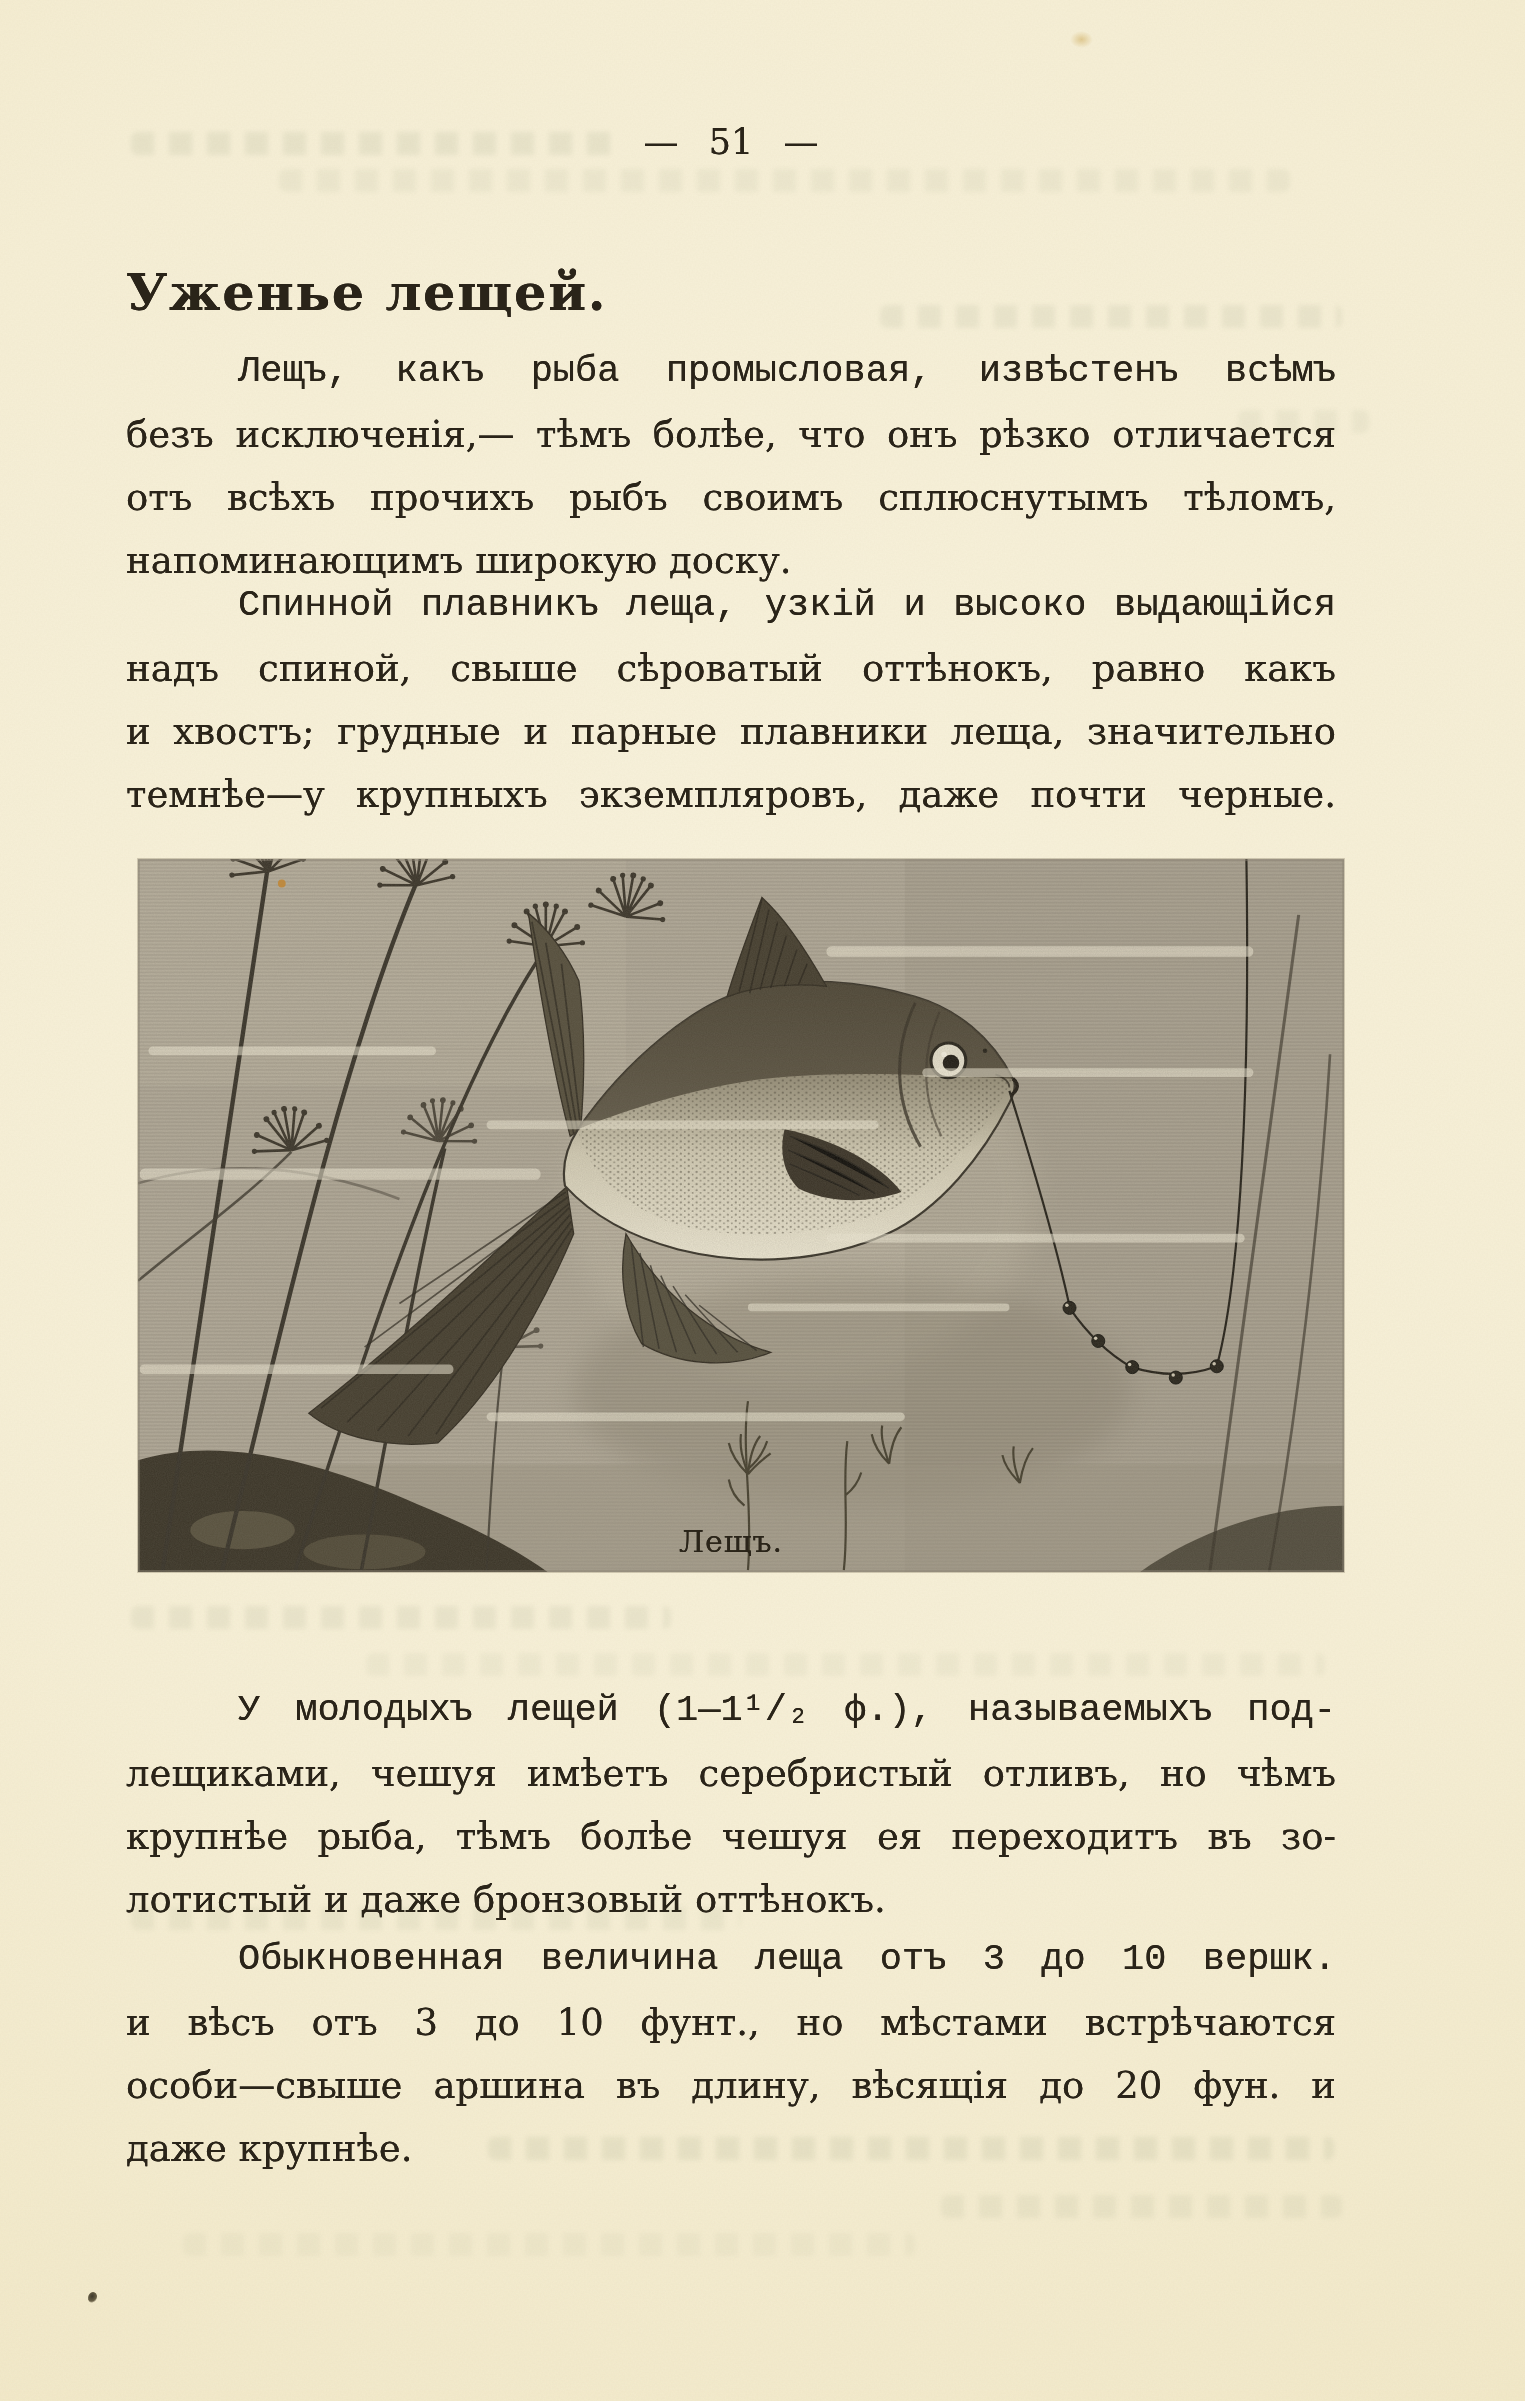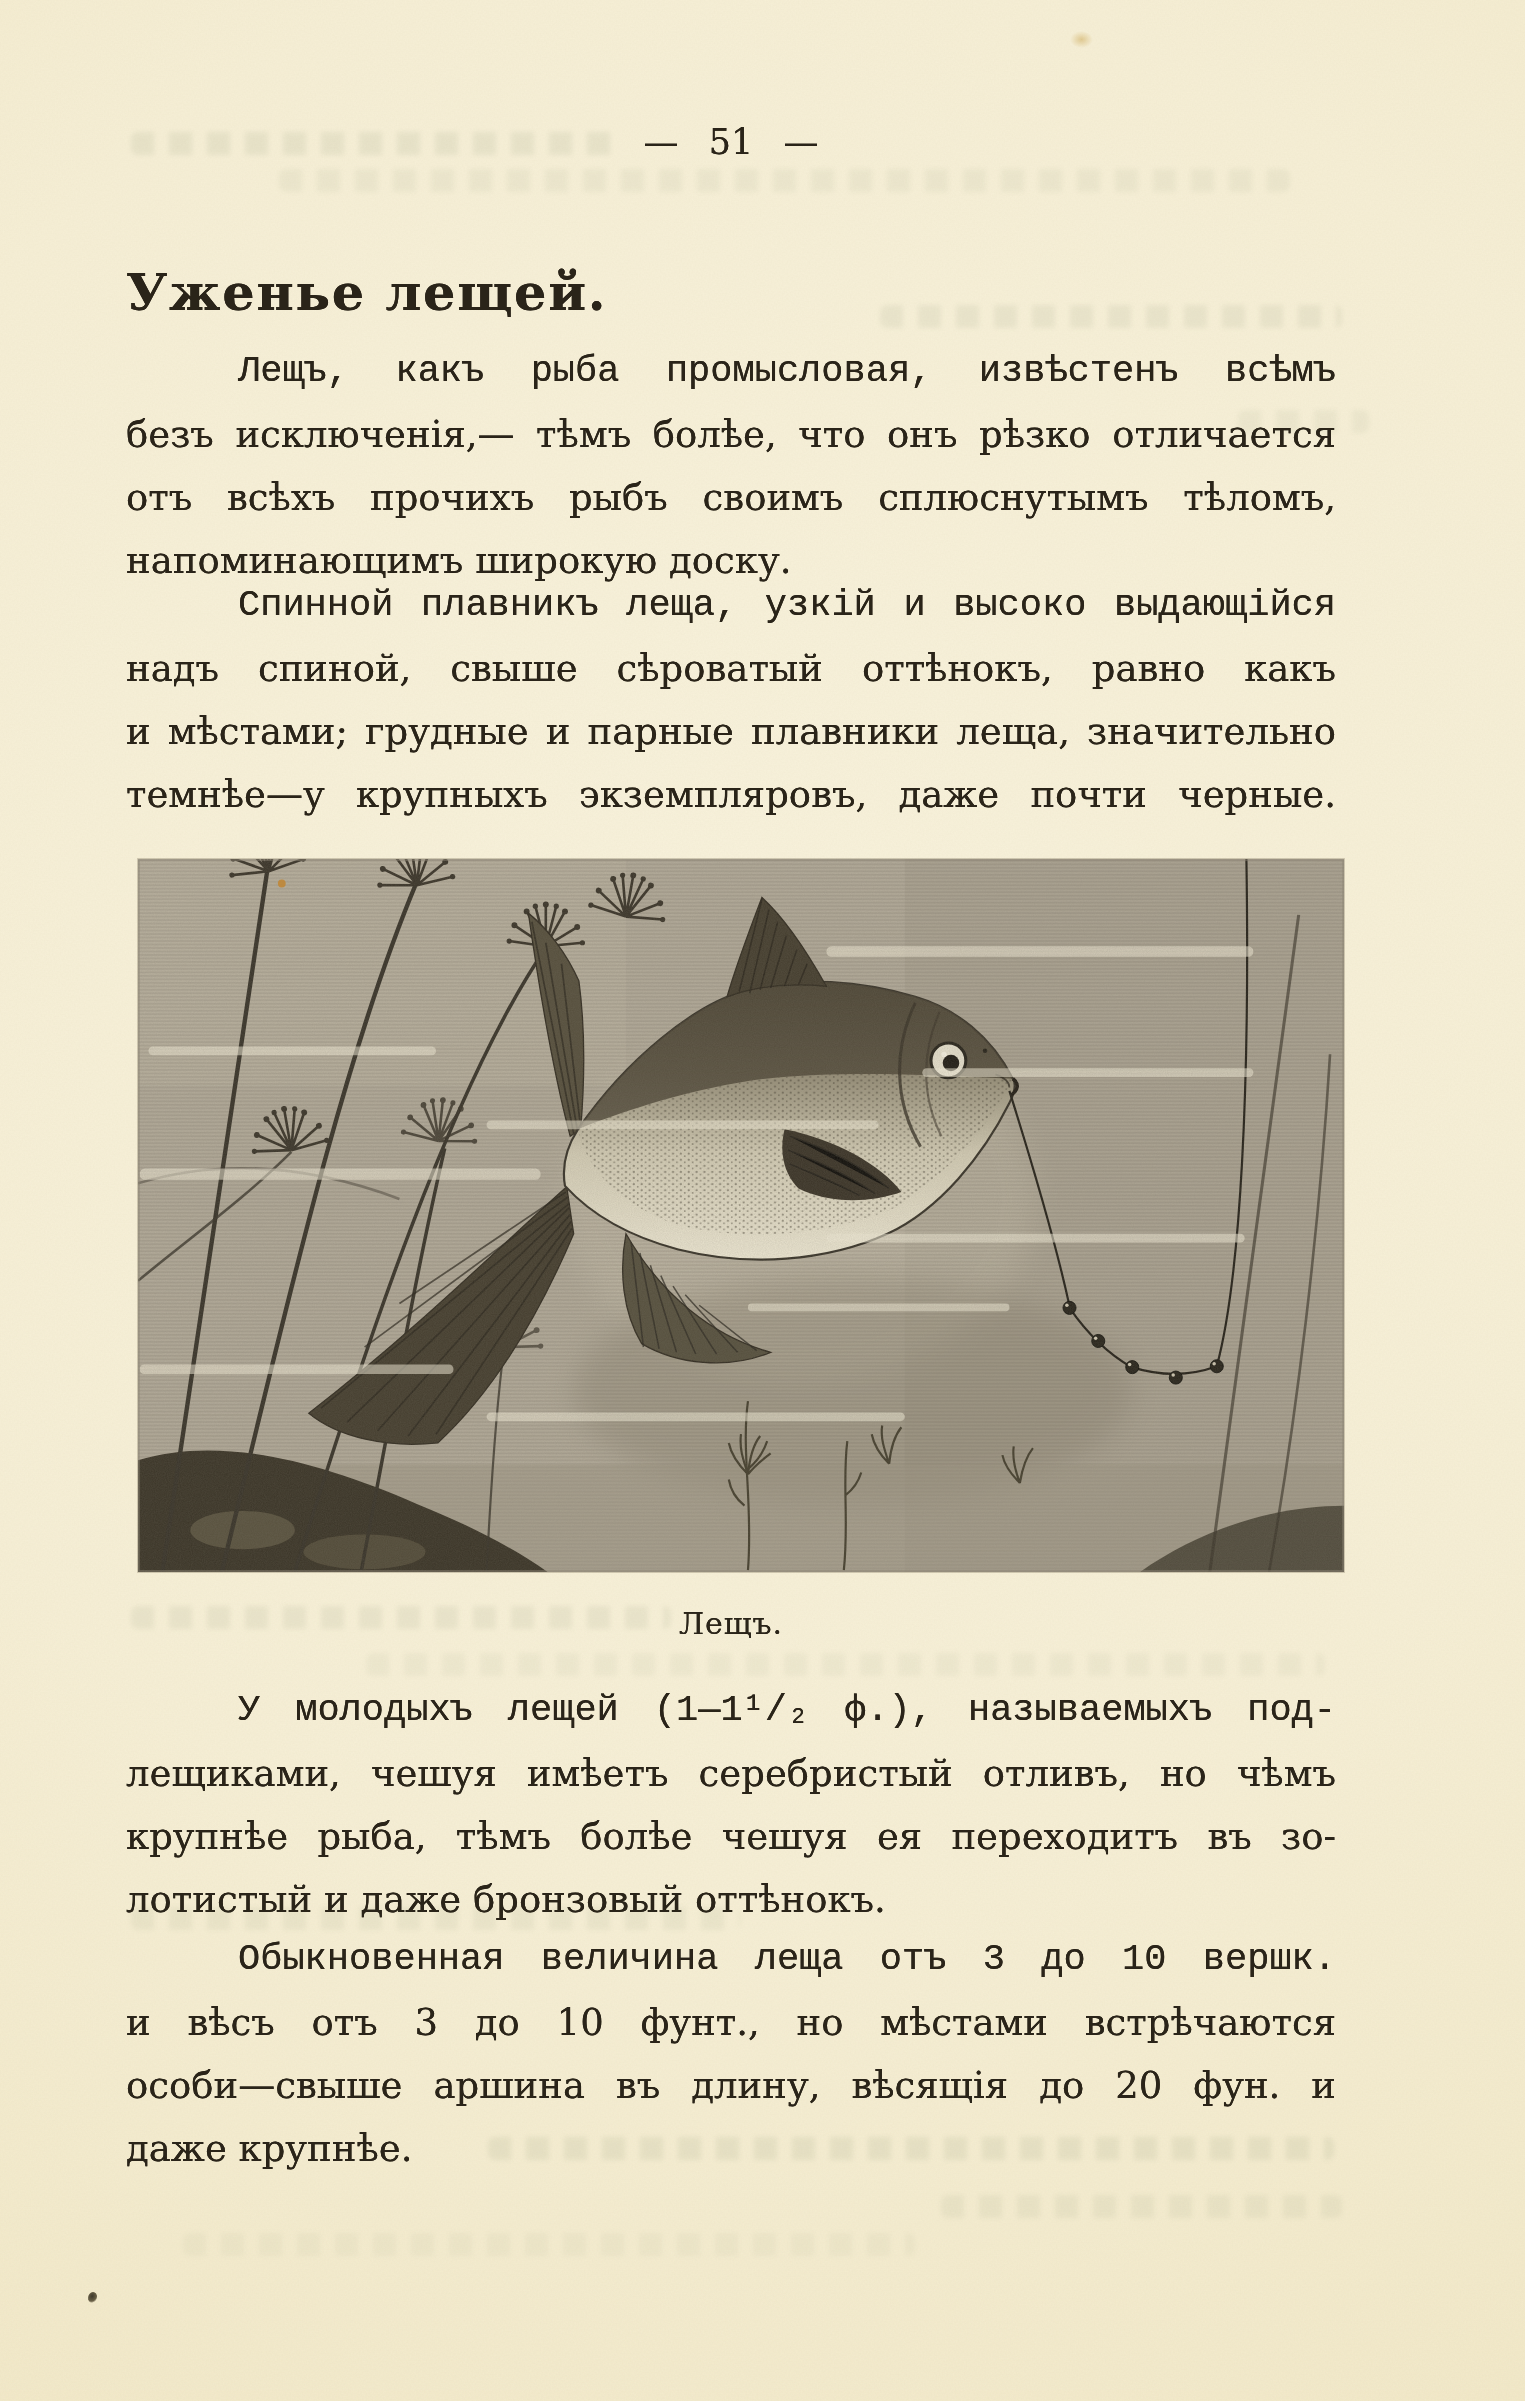--- a/index.html
+++ b/index.html
@@ -35,21 +35,21 @@
   }
   .line.indent{padding-left:112px;font-family:Liberation Mono, monospace;}
   .line.endline{text-align-last:left;}
 
   .figure{
     position:absolute;left:138px;top:859px;width:1206px;height:713px;
     box-shadow:0 0 0 0.9px rgba(120,110,90,.35);
   }
   .figure svg{display:block;width:100%;height:100%;}
   .caption{
-    position:absolute;left:126px;width:1210px;top:1606px;
+    position:absolute;left:126px;width:1210px;top:1524px;
     text-align:center;font-size:30px;letter-spacing:0.9px;
     text-shadow:0 0 0.4px currentColor;
   }
 
   .ghost{
     position:absolute;height:23px;border-radius:7px;z-index:2;
     background:repeating-linear-gradient(90deg, #73815f 0 23px, transparent 23px 38px);
     filter:blur(2.6px);
   }
   .g1{left:131px;top:132px;width:488px;opacity:.10;}
@@ -110,21 +110,21 @@
     <div class="para p1">
       <div class="line indent">Лещъ, какъ рыба промысловая, извѣстенъ всѣмъ</div>
       <div class="line">безъ исключенія,— тѣмъ болѣе, что онъ рѣзко отличается</div>
       <div class="line">отъ всѣхъ прочихъ рыбъ своимъ сплюснутымъ тѣломъ,</div>
       <div class="line endline">напоминающимъ широкую доску.</div>
     </div>
 
     <div class="para p2">
       <div class="line indent">Спинной плавникъ леща, узкій и высоко выдающійся</div>
       <div class="line">надъ спиной, свыше сѣроватый оттѣнокъ, равно какъ</div>
-      <div class="line">и мѣстами; грудные и парные плавники леща, значительно</div>
+      <div class="line">и хвостъ; грудные и парные плавники леща, значительно</div>
       <div class="line">темнѣе—у крупныхъ экземпляровъ, даже почти черные.</div>
     </div>
 
     <div class="figure">
       <svg viewBox="0 0 1384 818" aria-hidden="true">
         <defs>
           <filter id="engNoise">
               <feTurbulence type="fractalNoise" baseFrequency="0.8" numOctaves="2" seed="4" stitchTiles="stitch"></feTurbulence>
               <feColorMatrix type="matrix" values="0 0 0 0 0.24  0 0 0 0 0.22  0 0 0 0 0.17  0 0 0 0.45 0"></feColorMatrix>
             </filter>

